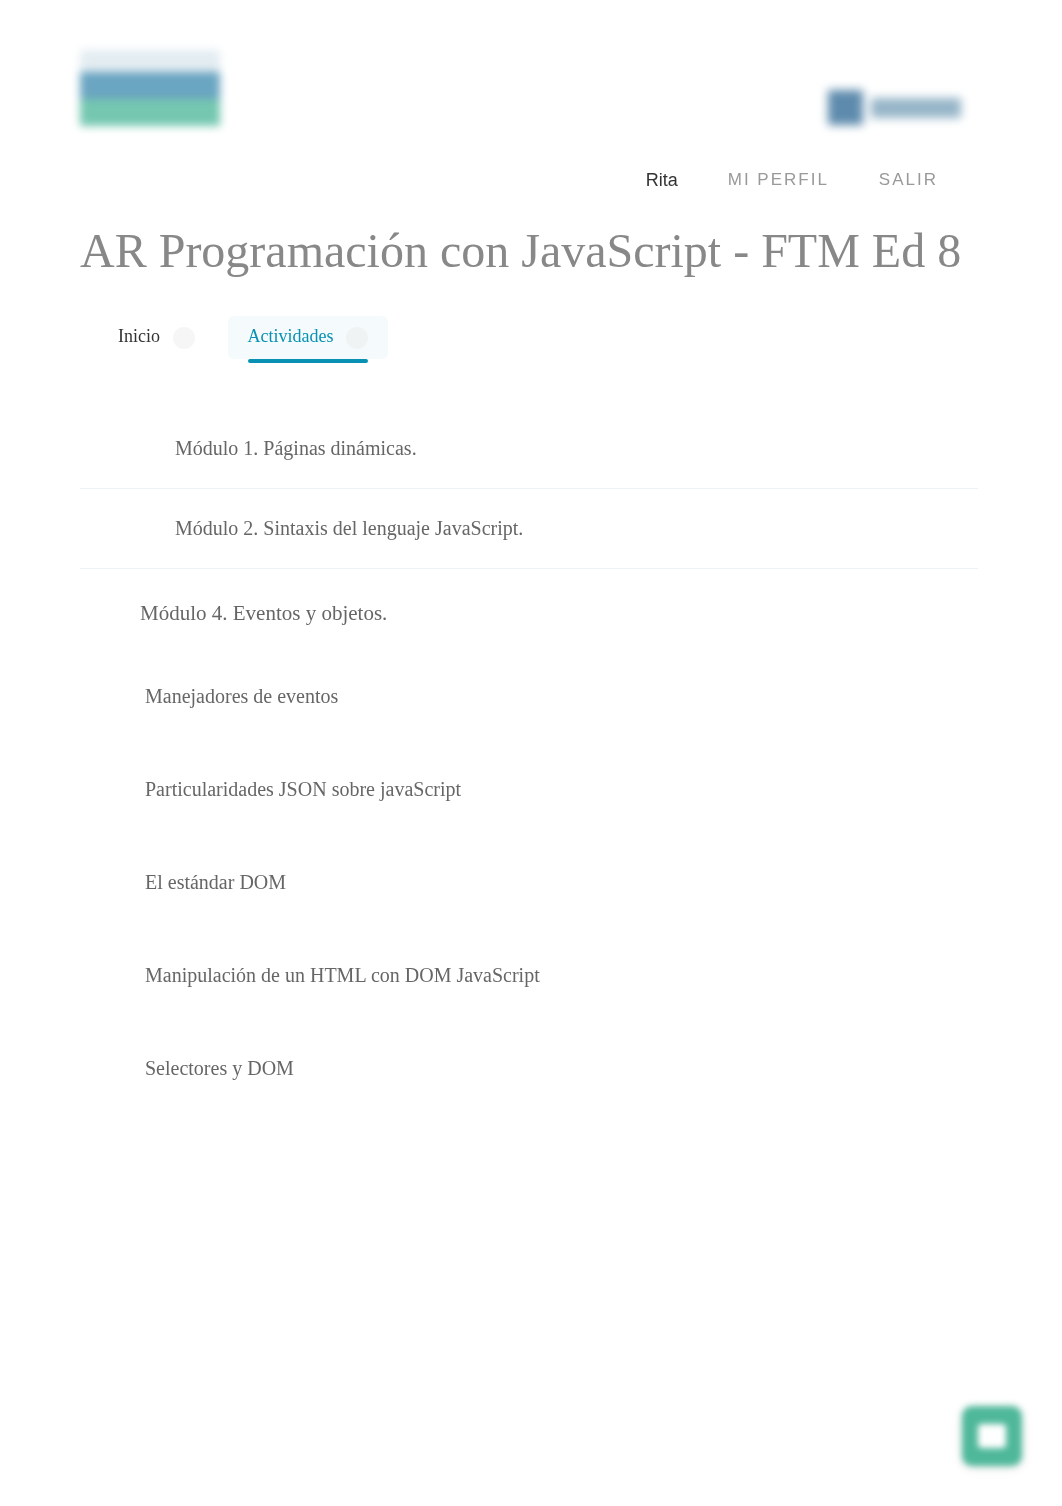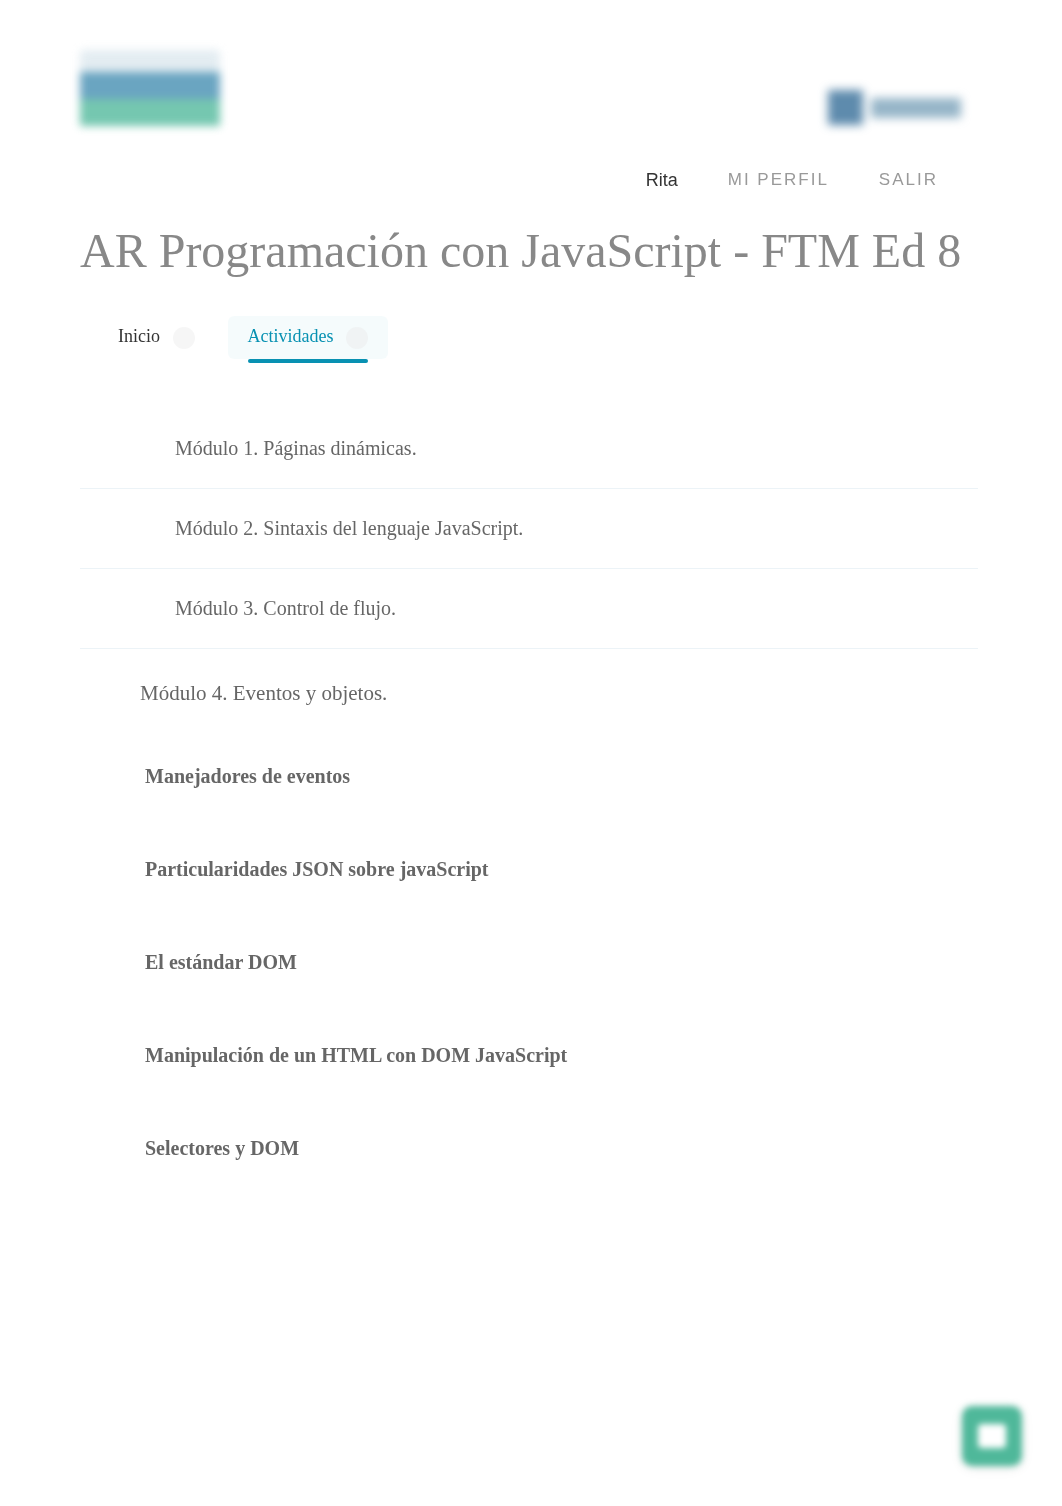--- a/index.html
+++ b/index.html
@@ -136,21 +136,20 @@
       margin-top: 8px;
     }
     .sub-items {
       padding-left: 65px;
     }
     .sub-item {
       padding: 35px 0;
       font-size: 20px;
       color: #666;
       cursor: pointer;
-      font-weight: bold;
     }
     .chat-widget {
       position: fixed;
       bottom: 40px;
       right: 40px;
       width: 60px;
       height: 60px;
       background: #4fb89a;
       border-radius: 10px;
       display: flex;
@@ -195,21 +194,20 @@
     </div>
     <div class="tab active">
       <span>Actividades</span>
       <span class="tab-badge"></span>
     </div>
   </div>
 
   <div class="module-list">
     <div class="module-item">Módulo 1. Páginas dinámicas.</div>
     <div class="module-item">Módulo 2. Sintaxis del lenguaje JavaScript.</div>
-    <div class="module-item">Módulo 3. Control de flujo.</div>
 
     <div class="module-expanded-title">Módulo 4. Eventos y objetos.</div>
 
     <div class="sub-items">
       <div class="sub-item">Manejadores de eventos</div>
       <div class="sub-item">Particularidades JSON sobre javaScript</div>
       <div class="sub-item">El estándar DOM</div>
       <div class="sub-item">Manipulación de un HTML con DOM JavaScript</div>
       <div class="sub-item">Selectores y DOM</div>
     </div>

